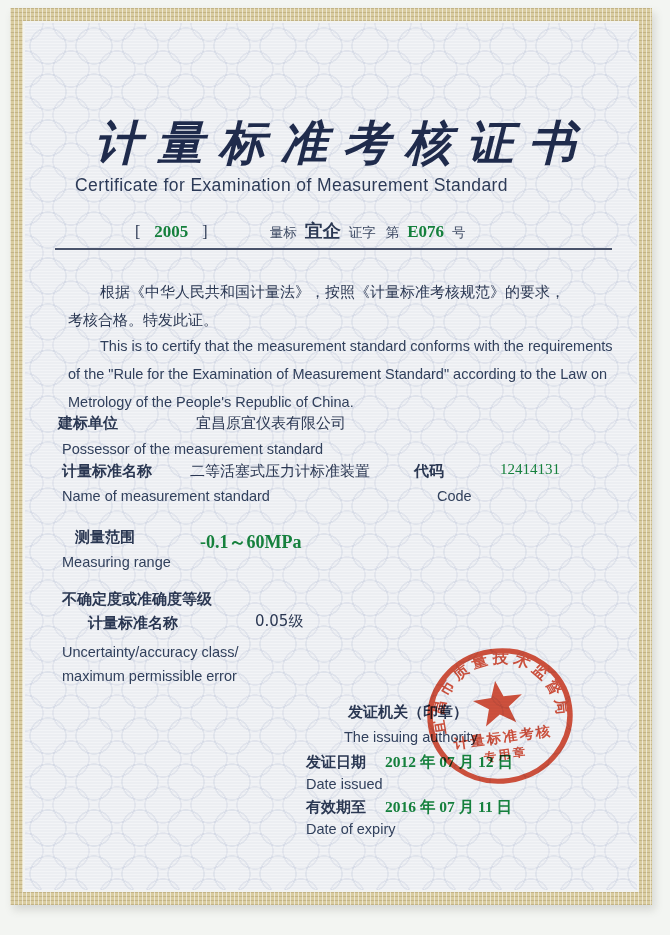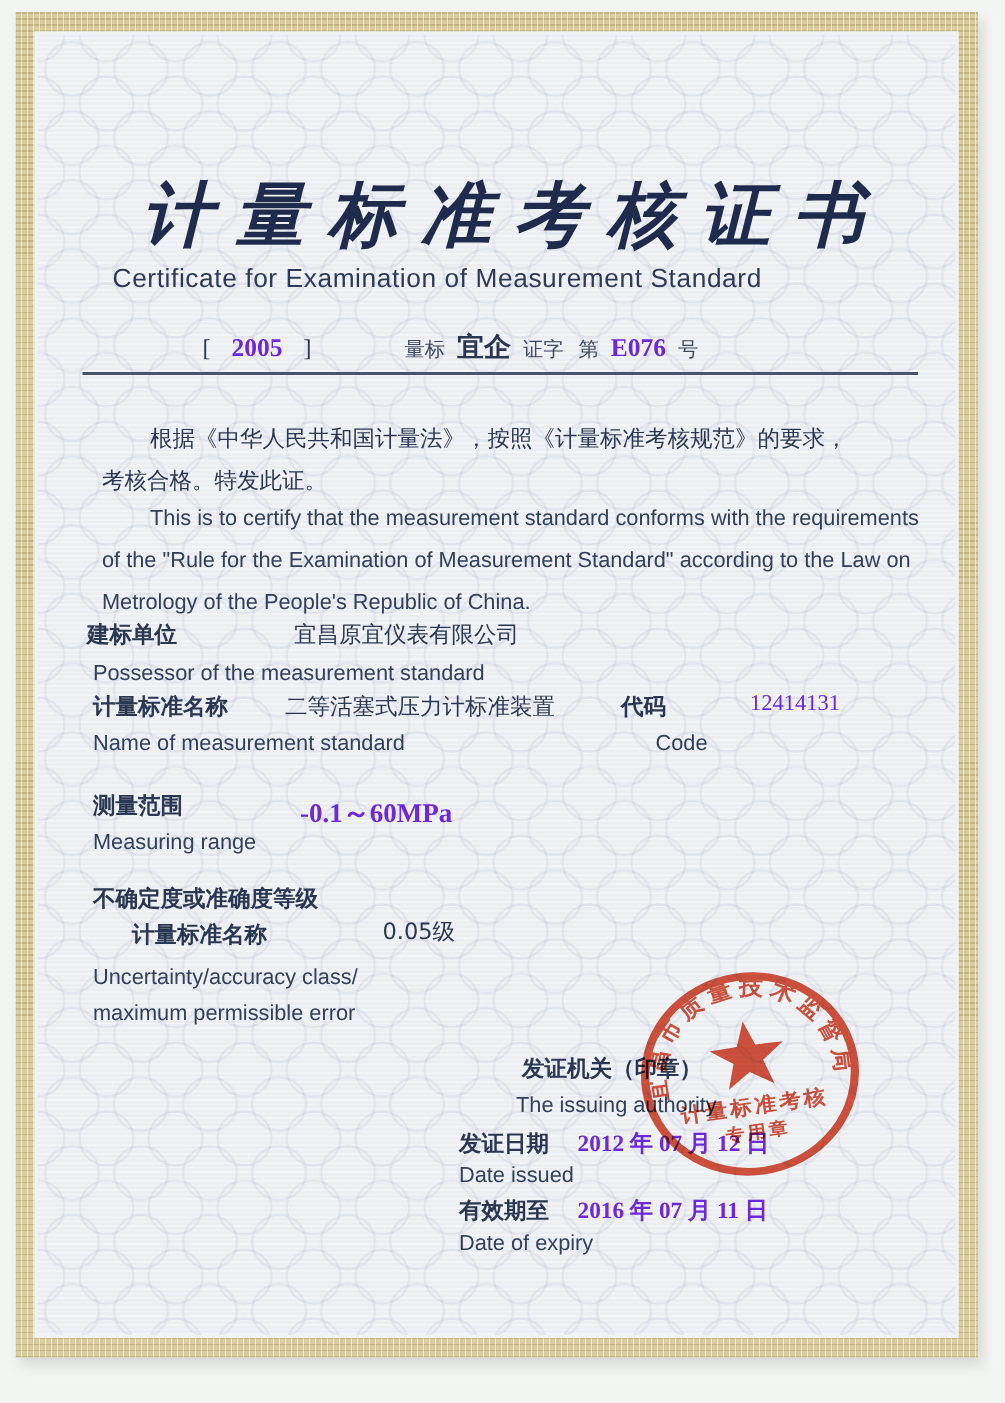--- a/index.html
+++ b/index.html
@@ -26,21 +26,21 @@
     background-image:
       radial-gradient(circle, rgba(255,255,255,0) 52%, rgba(150,163,195,0.16) 53%, rgba(150,163,195,0.16) 57%, rgba(255,255,255,0) 58%),
       radial-gradient(circle, rgba(255,255,255,0) 52%, rgba(150,163,195,0.14) 53%, rgba(150,163,195,0.14) 57%, rgba(255,255,255,0) 58%),
       repeating-linear-gradient(0deg, rgba(255,255,255,0.35) 0 1px, rgba(255,255,255,0) 1px 3px);
     background-size:46px 46px, 46px 46px, auto;
     background-position:0 0, 23px 23px, 0 0;
   }
   .abs{position:absolute;white-space:nowrap;}
   .cn{color:#2a3752;}
   .en{font-family:"Liberation Sans","DejaVu Sans",sans-serif;color:#31405c;}
-  .num{font-family:"Liberation Serif","DejaVu Serif",serif;font-weight:bold;color:#6d28d9;}
+  .num{font-family:"Liberation Serif","DejaVu Serif",serif;font-weight:bold;color:#15803d;}
 
   .title-cn{
     left:0;top:112px;width:670px;text-align:center;
     font-family:"DejaVu Serif",serif;font-weight:bold;font-style:italic;
     font-size:47px;letter-spacing:15px;padding-left:15px;box-sizing:border-box;
     color:#1f2b4c;
   }
   .title-en{
     left:0;top:175px;width:583px;text-align:center;
     font-size:17.5px;letter-spacing:0.4px;color:#2c3a57;
@@ -104,21 +104,21 @@
 <div class="abs body-cn cn" style="left:196px;top:414px;" data-interactable="false">宜昌原宜仪表有限公司</div>
 <div class="abs body-en en" style="left:62px;top:441px;" data-interactable="false">Possessor of the measurement standard</div>
 
 <div class="abs body-cn-b cn" style="left:62px;top:462px;" data-interactable="false">计量标准名称</div>
 <div class="abs body-cn cn" style="left:190px;top:462px;" data-interactable="false">二等活塞式压力计标准装置</div>
 <div class="abs body-cn-b cn" style="left:414px;top:462px;" data-interactable="false">代码</div>
 <div class="abs num" style="left:500px;top:461px;font-size:15px;font-weight:normal;font-family:Liberation Serif, serif;" data-interactable="false">12414131</div>
 <div class="abs body-en en" style="left:62px;top:488px;" data-interactable="false">Name of measurement standard</div>
 <div class="abs body-en en" style="left:437px;top:488px;" data-interactable="false">Code</div>
 
-<div class="abs body-cn-b cn" style="left:62px;top:528px;" data-interactable="false">测量范围</div>
+<div class="abs body-cn-b cn" style="left:75px;top:528px;" data-interactable="false">测量范围</div>
 <div class="abs num" style="left:200px;top:530px;font-size:18px;" data-interactable="false">-0.1～60MPa</div>
 <div class="abs body-en en" style="left:62px;top:554px;" data-interactable="false">Measuring range</div>
 
 <div class="abs body-cn-b cn" style="left:62px;top:590px;" data-interactable="false">不确定度或准确度等级</div>
 <div class="abs body-cn-b cn" style="left:88px;top:614px;" data-interactable="false">计量标准名称</div>
 <div class="abs body-cn cn" style="left:255px;top:612px;" data-interactable="false">0.05级</div>
 <div class="abs body-en en" style="left:62px;top:644px;" data-interactable="false">Uncertainty/accuracy class/</div>
 <div class="abs body-en en" style="left:62px;top:668px;" data-interactable="false">maximum permissible error</div>
 
 <div class="abs body-cn-b cn" style="left:348px;top:703px;" data-interactable="false">发证机关（印章）</div>

